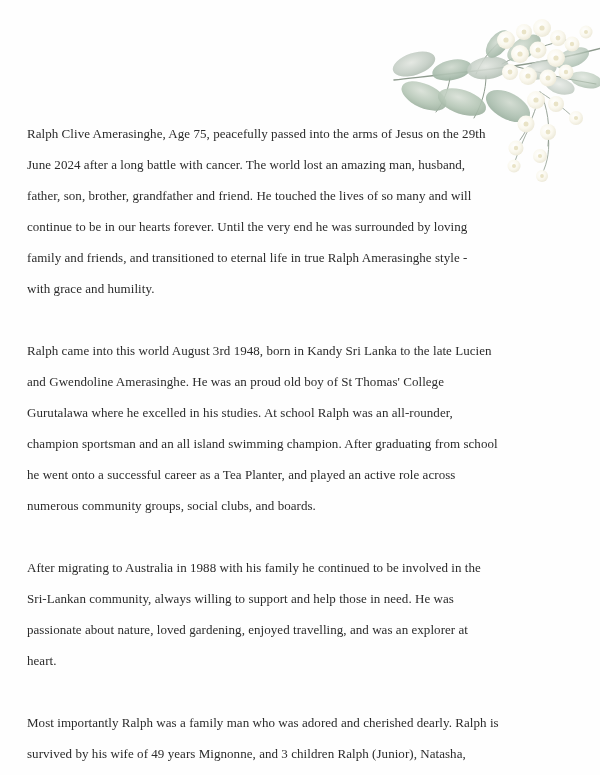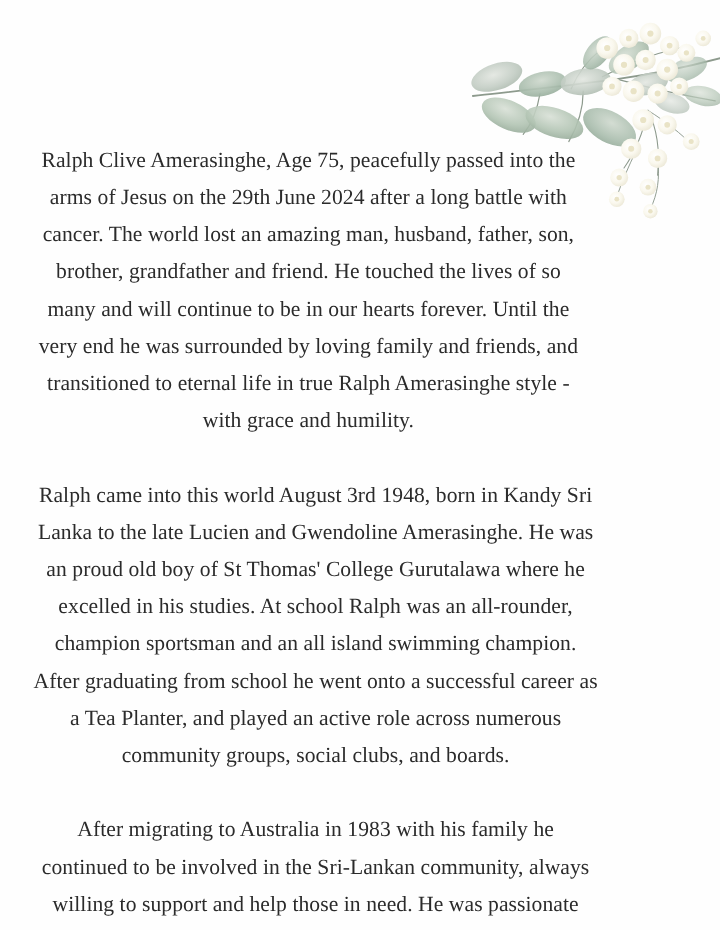--- a/index.html
+++ b/index.html
@@ -51,24 +51,24 @@
   }
 
   
   .body-copy {
     position: absolute;
     top: 118px;
     left: 27px;
     width: 472px;
   }
   .para {
-    font-size: 18px;
+    font-size: 13px;
     line-height: 31px;
     margin: 0 0 31px 0;
-    text-align: center;
+    text-align: left;
     color: #2b2b2b;
     letter-spacing: 0.05px;
   }
   .para:last-child { margin-bottom: 0; }
   
   .para.p1 { width: 460px; }
 </style>
 </head>
 <body>
 
@@ -219,18 +219,18 @@
             <circle cx="196" cy="18" r="2" fill="#e9e3c6"></circle>
           </g>
       </g>
     </svg>
   </div>
 
 
   <div class="body-copy">
     <p class="para p1">Ralph Clive Amerasinghe, Age 75, peacefully passed into the arms of Jesus on the 29th June 2024 after a long battle with cancer. The world lost an amazing man, husband, father, son, brother, grandfather and friend. He touched the lives of so many and will continue to be in our hearts forever. Until the very end he was surrounded by loving family and friends, and transitioned to eternal life in true Ralph Amerasinghe style - with grace and humility.</p>
     <p class="para">Ralph came into this world August 3rd 1948, born in Kandy Sri Lanka to the late Lucien and Gwendoline Amerasinghe. He was an proud old boy of St Thomas' College Gurutalawa where he excelled in his studies. At school Ralph was an all-rounder, champion sportsman and an all island swimming champion. After graduating from school he went onto a successful career as a Tea Planter, and played an active role across numerous community groups, social clubs, and boards.</p>
-    <p class="para">After migrating to Australia in 1983 with his family he continued to be involved in the Sri-Lankan community, always willing to support and help those in need. He was passionate about nature, loved gardening, enjoyed travelling, and was an explorer at heart.</p>
+    <p class="para">After migrating to Australia in 1988 with his family he continued to be involved in the Sri-Lankan community, always willing to support and help those in need. He was passionate about nature, loved gardening, enjoyed travelling, and was an explorer at heart.</p>
     <p class="para">Most importantly Ralph was a family man who was adored and cherished dearly. Ralph is survived by his wife of 49 years Mignonne, and 3 children Ralph (Junior), Natasha, Nadine, sister Christine Jayawardena, late-brother Peter Amerasinghe, 7 grand-children, 2 son in-laws, and daughter in-law.</p>
 
   </div>
 
 </div>
 
 </body></html>

